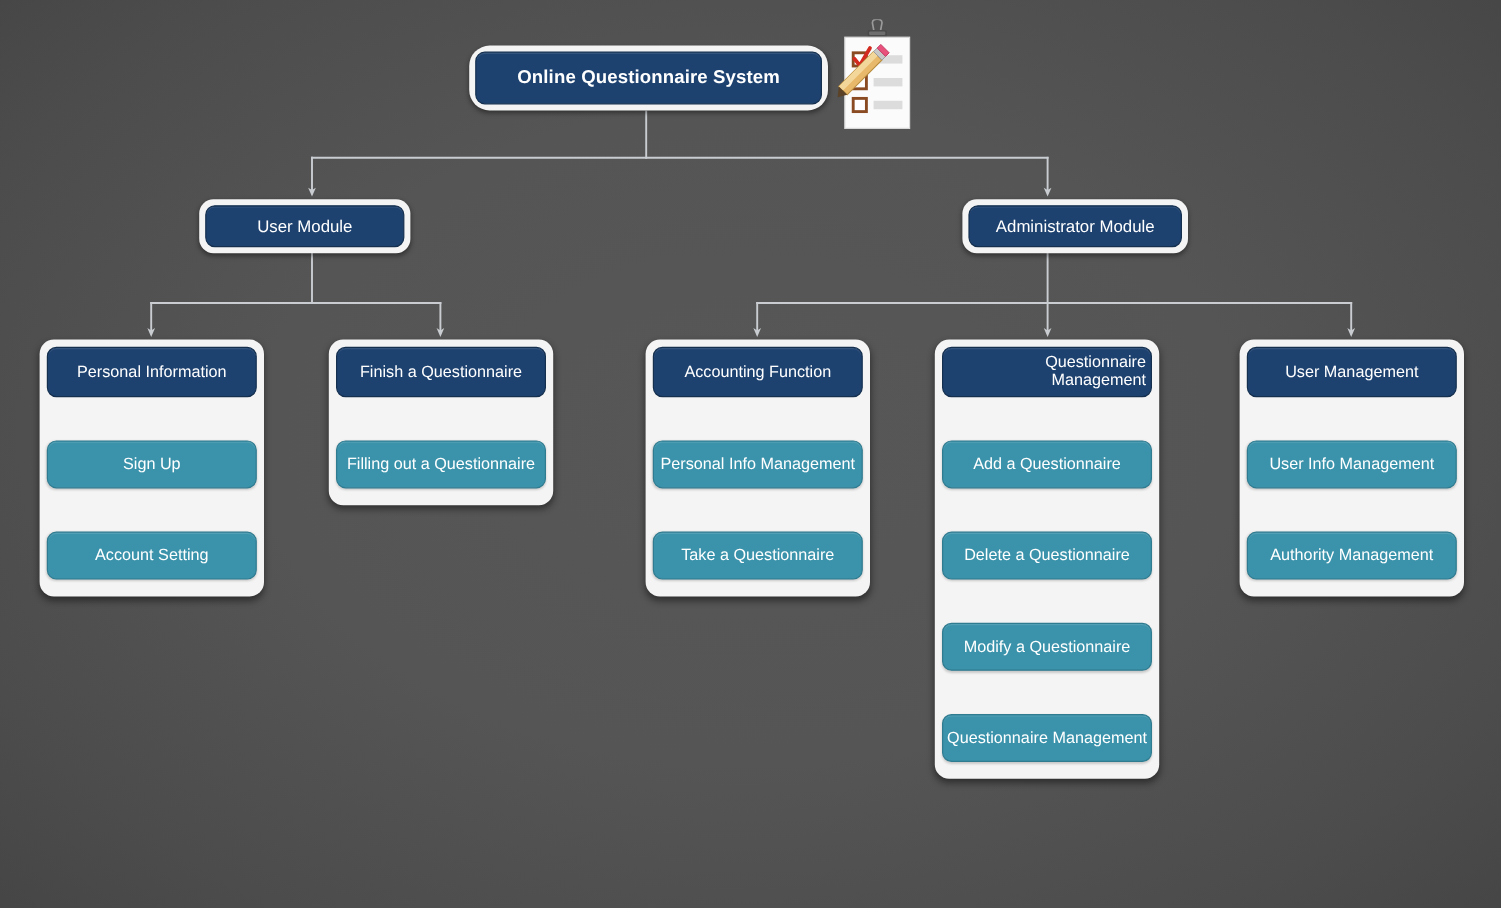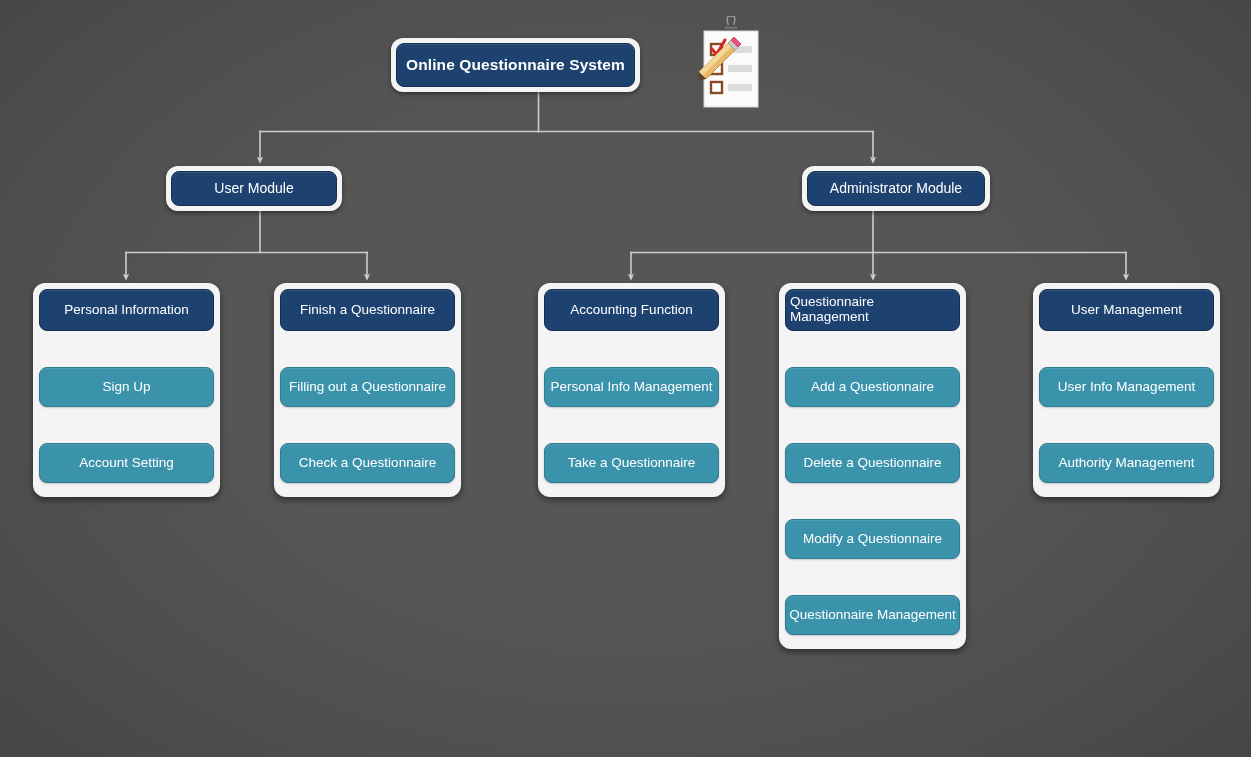--- a/index.html
+++ b/index.html
@@ -44,21 +44,21 @@
     border: 1px solid #15304f;
     border-radius: 8px;
     display: flex;
     align-items: center;
     justify-content: center;
     color: #ffffff;
     text-align: center;
     line-height: 1.15;
     box-shadow: inset 0 1px 0 rgba(255,255,255,.10);
   }
-  #root-node { left: 391px; top: 38px; width: 249px; height: 54px; }
+  #root-node { left: 391px; top: 38px; width: 299px; height: 54px; border-radius: 17px; }
   #root-node .plate { font-size: 15.5px; font-weight: bold; letter-spacing: .1px; }
 
   .module-node { height: 45px; }
   .module-node .plate { font-size: 14px; font-weight: normal; }
   #node-user-module  { left: 166px; top: 166px; width: 176px; }
   #node-admin-module { left: 779px; top: 166px; width: 188px; margin-left: 23px; }
 
   
   .group-card {
     position: absolute;
@@ -73,21 +73,21 @@
     box-sizing: border-box;
     height: 42px;
     background: #1e4270;
     border: 1px solid #15304f;
     border-radius: 8px;
     display: flex;
     align-items: center;
     justify-content: center;
     color: #ffffff;
     font-size: 13.5px;
-    text-align: left;
+    text-align: right;
     line-height: 1.1;
     padding: 0 4px;
     box-shadow: inset 0 1px 0 rgba(255,255,255,.10);
   }
   .leaf {
     box-sizing: border-box;
     height: 40px;
     margin-top: 36px;
     background: #3b93ab;
     border: 1px solid #2f7b90;
@@ -198,21 +198,20 @@
 
   <div id="card-personal-information" class="group-card">
     <div class="group-head">Personal Information</div>
     <div class="leaf">Sign Up</div>
     <div class="leaf">Account Setting</div>
   </div>
 
   <div id="card-finish-questionnaire" class="group-card">
     <div class="group-head">Finish a Questionnaire</div>
     <div class="leaf">Filling out a Questionnaire</div>
-    <div class="leaf">Check a Questionnaire</div>
   </div>
 
   <div id="card-elementary-function" class="group-card">
     <div class="group-head">Accounting Function</div>
     <div class="leaf">Personal Info Management</div>
     <div class="leaf">Take a Questionnaire</div>
   </div>
 
   <div id="card-questionnaire-mgmt" class="group-card">
     <div class="group-head">Questionnaire Management</div>

